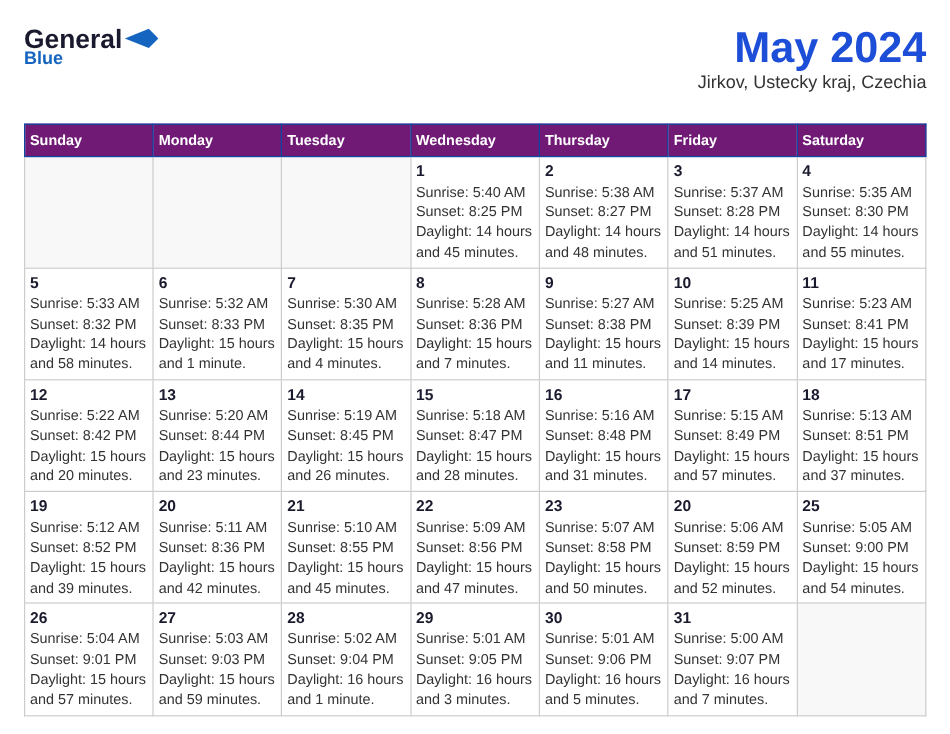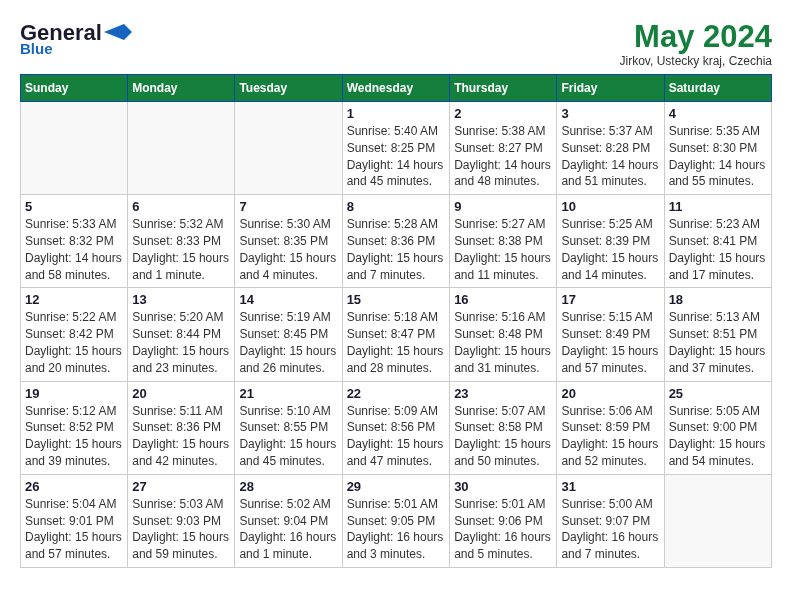--- a/index.html
+++ b/index.html
@@ -7,53 +7,53 @@
       font-family: Arial, sans-serif;
       background: #fff;
       width: 792px;
       min-height: 612px;
       padding: 20px;
     }
     .header {
       display: flex;
       justify-content: space-between;
       align-items: flex-start;
-      margin-bottom: 6px;
+      margin-bottom: 26px;
       gap: 17px;
     }
     .logo {
       display: flex;
       flex-direction: column;
       align-items: flex-start;
     }
     .logo-arrow {
       width: 28px;
       height: 16px;
       margin-top: -2px;
     }
     .title-block {
       text-align: right;
     }
     .month-title {
-      font-size: 31px;
+      font-size: 36px;
       font-weight: bold;
-      color: #15803d;
+      color: #1d4ed8;
       line-height: 1.1;
     }
     .location {
-      font-size: 12px;
+      font-size: 15px;
       color: #333;
     }
     .calendar {
       width: 100%;
       border-collapse: collapse;
       font-size: 11px;
     }
     .calendar th {
-      background: #15803d;
+      background: #701a75;
       color: #fff;
       padding: 6px 4px;
       text-align: left;
       font-size: 12px;
       font-weight: bold;
       border: 1px solid #0d47a1;
     }
     .calendar td {
       border: 1px solid #ccc;
       vertical-align: top;

